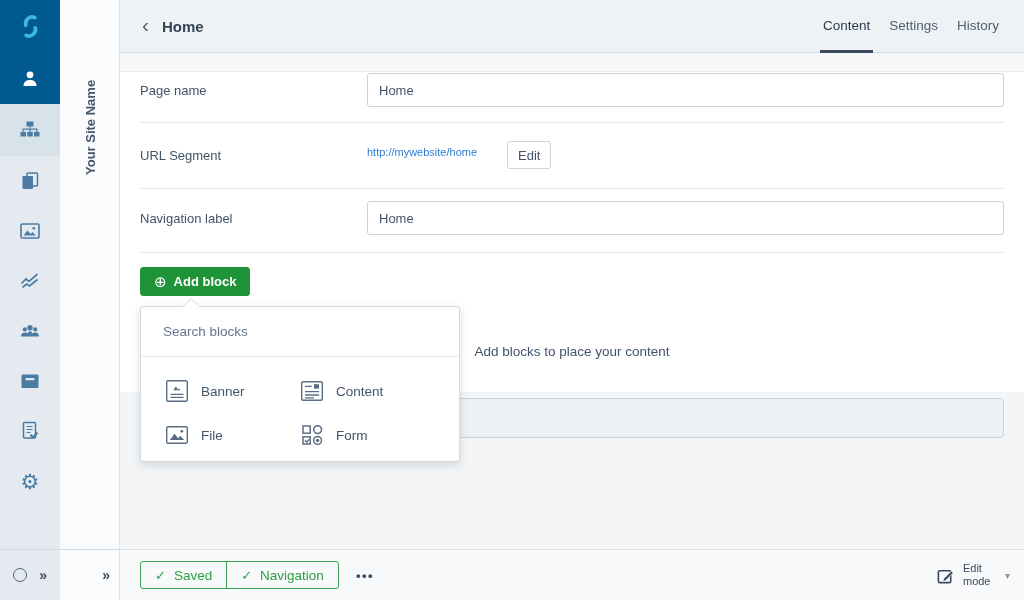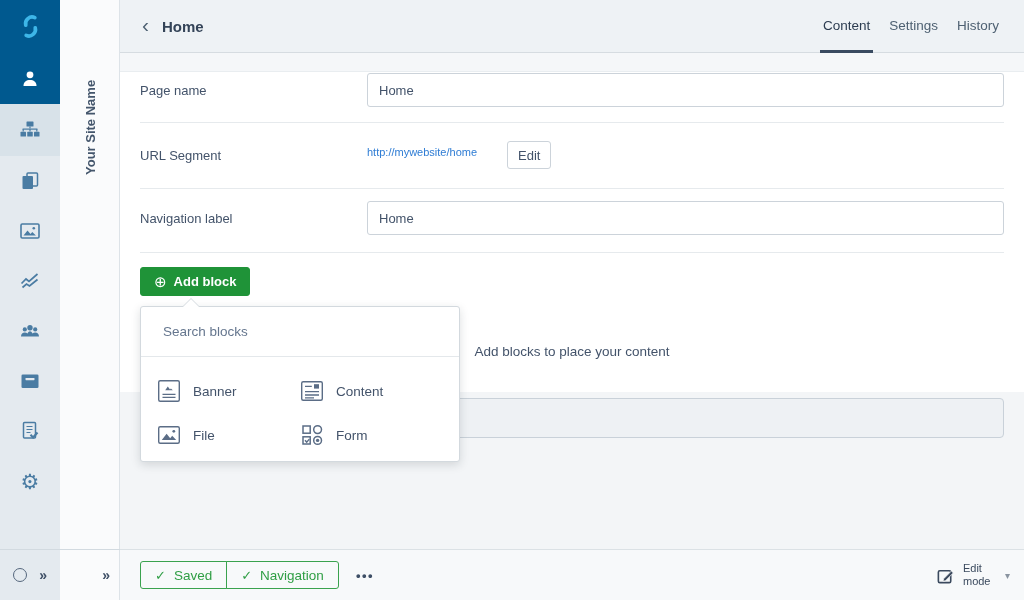--- a/index.html
+++ b/index.html
@@ -58,21 +58,21 @@
   .dropzone { position:absolute; top:6px; left:20px; right:20px; height:40px; background:#eef1f4;
               border:1px solid #c9d1d9; border-radius:4px; }
 
   
   .popover { position:absolute; top:306px; left:20px; width:320px; height:156px; background:#fff; border:1px solid #d3d9de;
              border-radius:3px; box-shadow:0 3px 10px rgba(30,40,50,.15); z-index:9; }
   .popover::before { content:""; position:absolute; top:-9px; left:41px; border:9px solid transparent; border-top:none; border-bottom:9px solid #d3d9de; }
   .popover::after  { content:""; position:absolute; top:-8px; left:42px; border:8px solid transparent; border-top:none; border-bottom:8px solid #fff; }
   .pop-search { height:50px; border-bottom:1px solid #e4e8eb; display:flex; align-items:center; padding:0 22px; cursor:text;text-align:center; }
   .pop-search-text { color:#65768e; font-size:13.5px; }
-  .pop-grid { display:grid; grid-template-columns:1fr 1fr; padding:12px 16px 6px; }
+  .pop-grid { display:grid; grid-template-columns:1fr 1fr; padding:12px 24px 6px; }
   .pop-item { display:flex; align-items:center; gap:12px; height:44px; font-size:13.5px; color:#43536a; cursor:pointer; }
   .icon { display:inline-flex; align-items:center; justify-content:center; }
 
   
   .toolbar { position:absolute; bottom:0; left:0; right:0; height:51px; background:#f7f9fa; border-top:1px solid #dbe1e5;
              display:flex; align-items:center; padding:0 14px 0 20px; }
   .g-btn { height:28px; padding:0 14px; background:transparent; border:1px solid #3aa24e; color:#2f9e44; font-family:inherit;
            font-size:13.5px; display:inline-flex; align-items:center; gap:8px; cursor:pointer; }
   .g-btn.first { border-radius:3px 0 0 3px; }
   .g-btn.last { border-radius:0 3px 3px 0; margin-left:-1px; }

